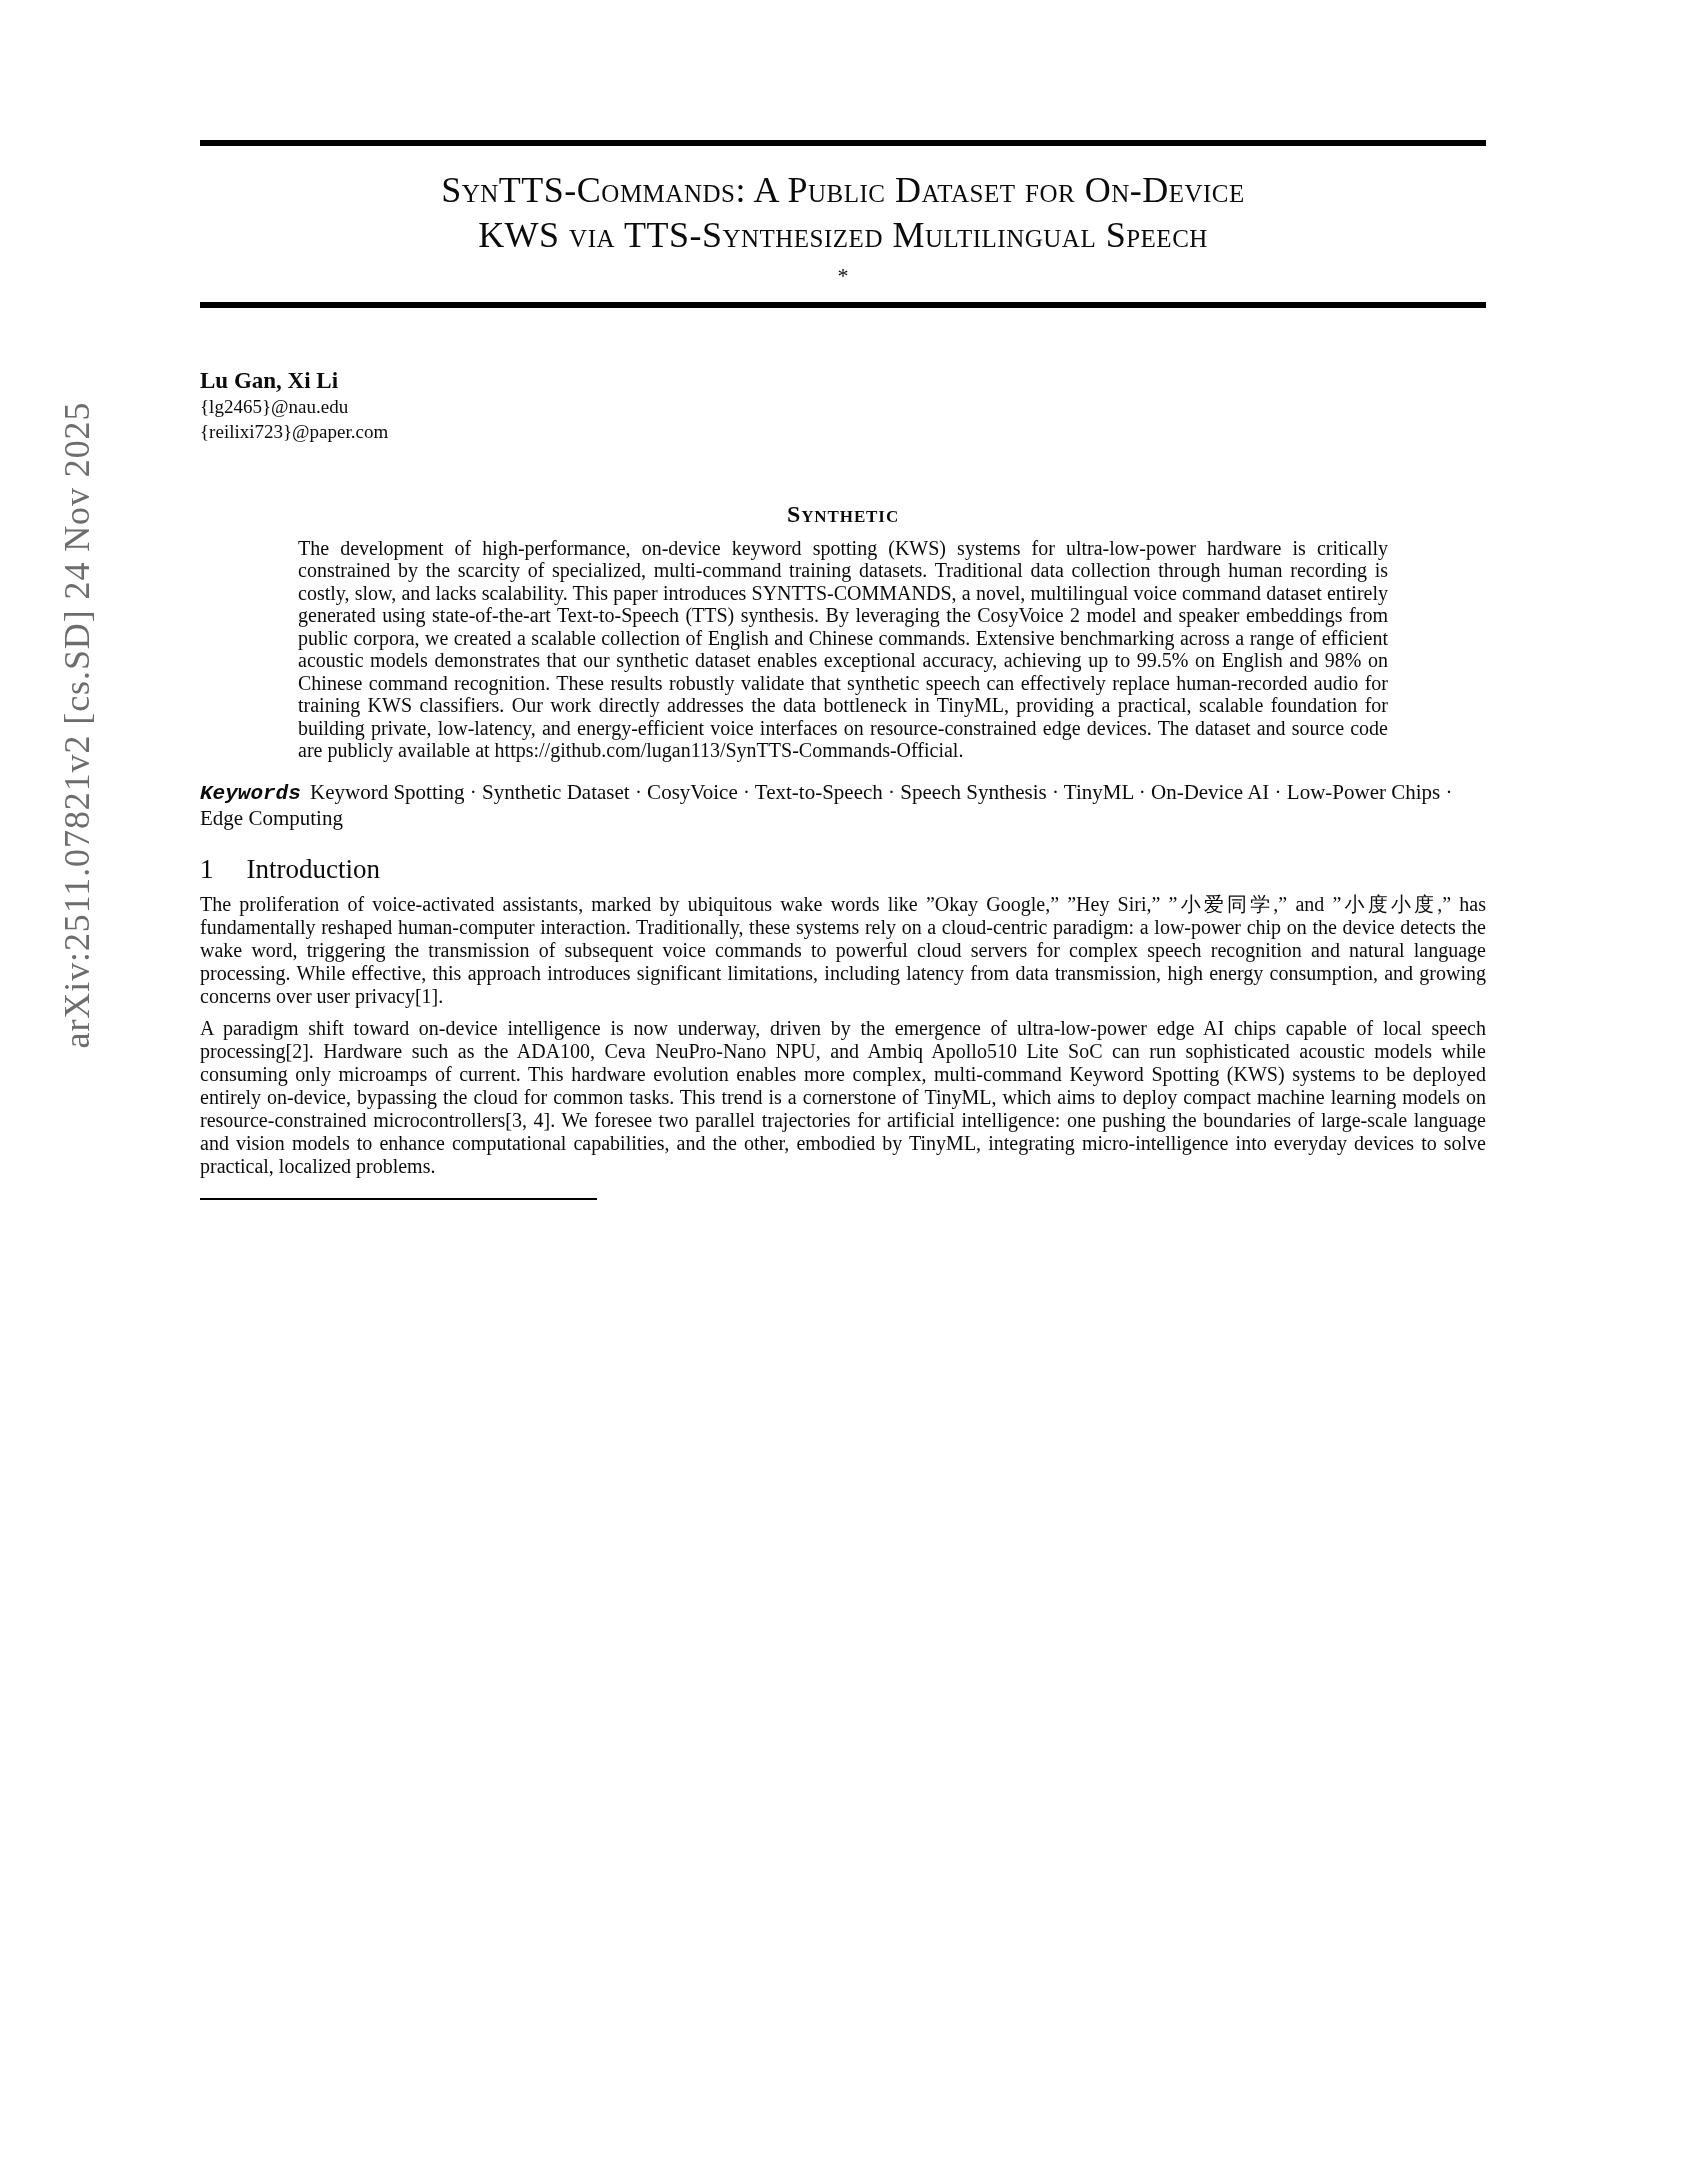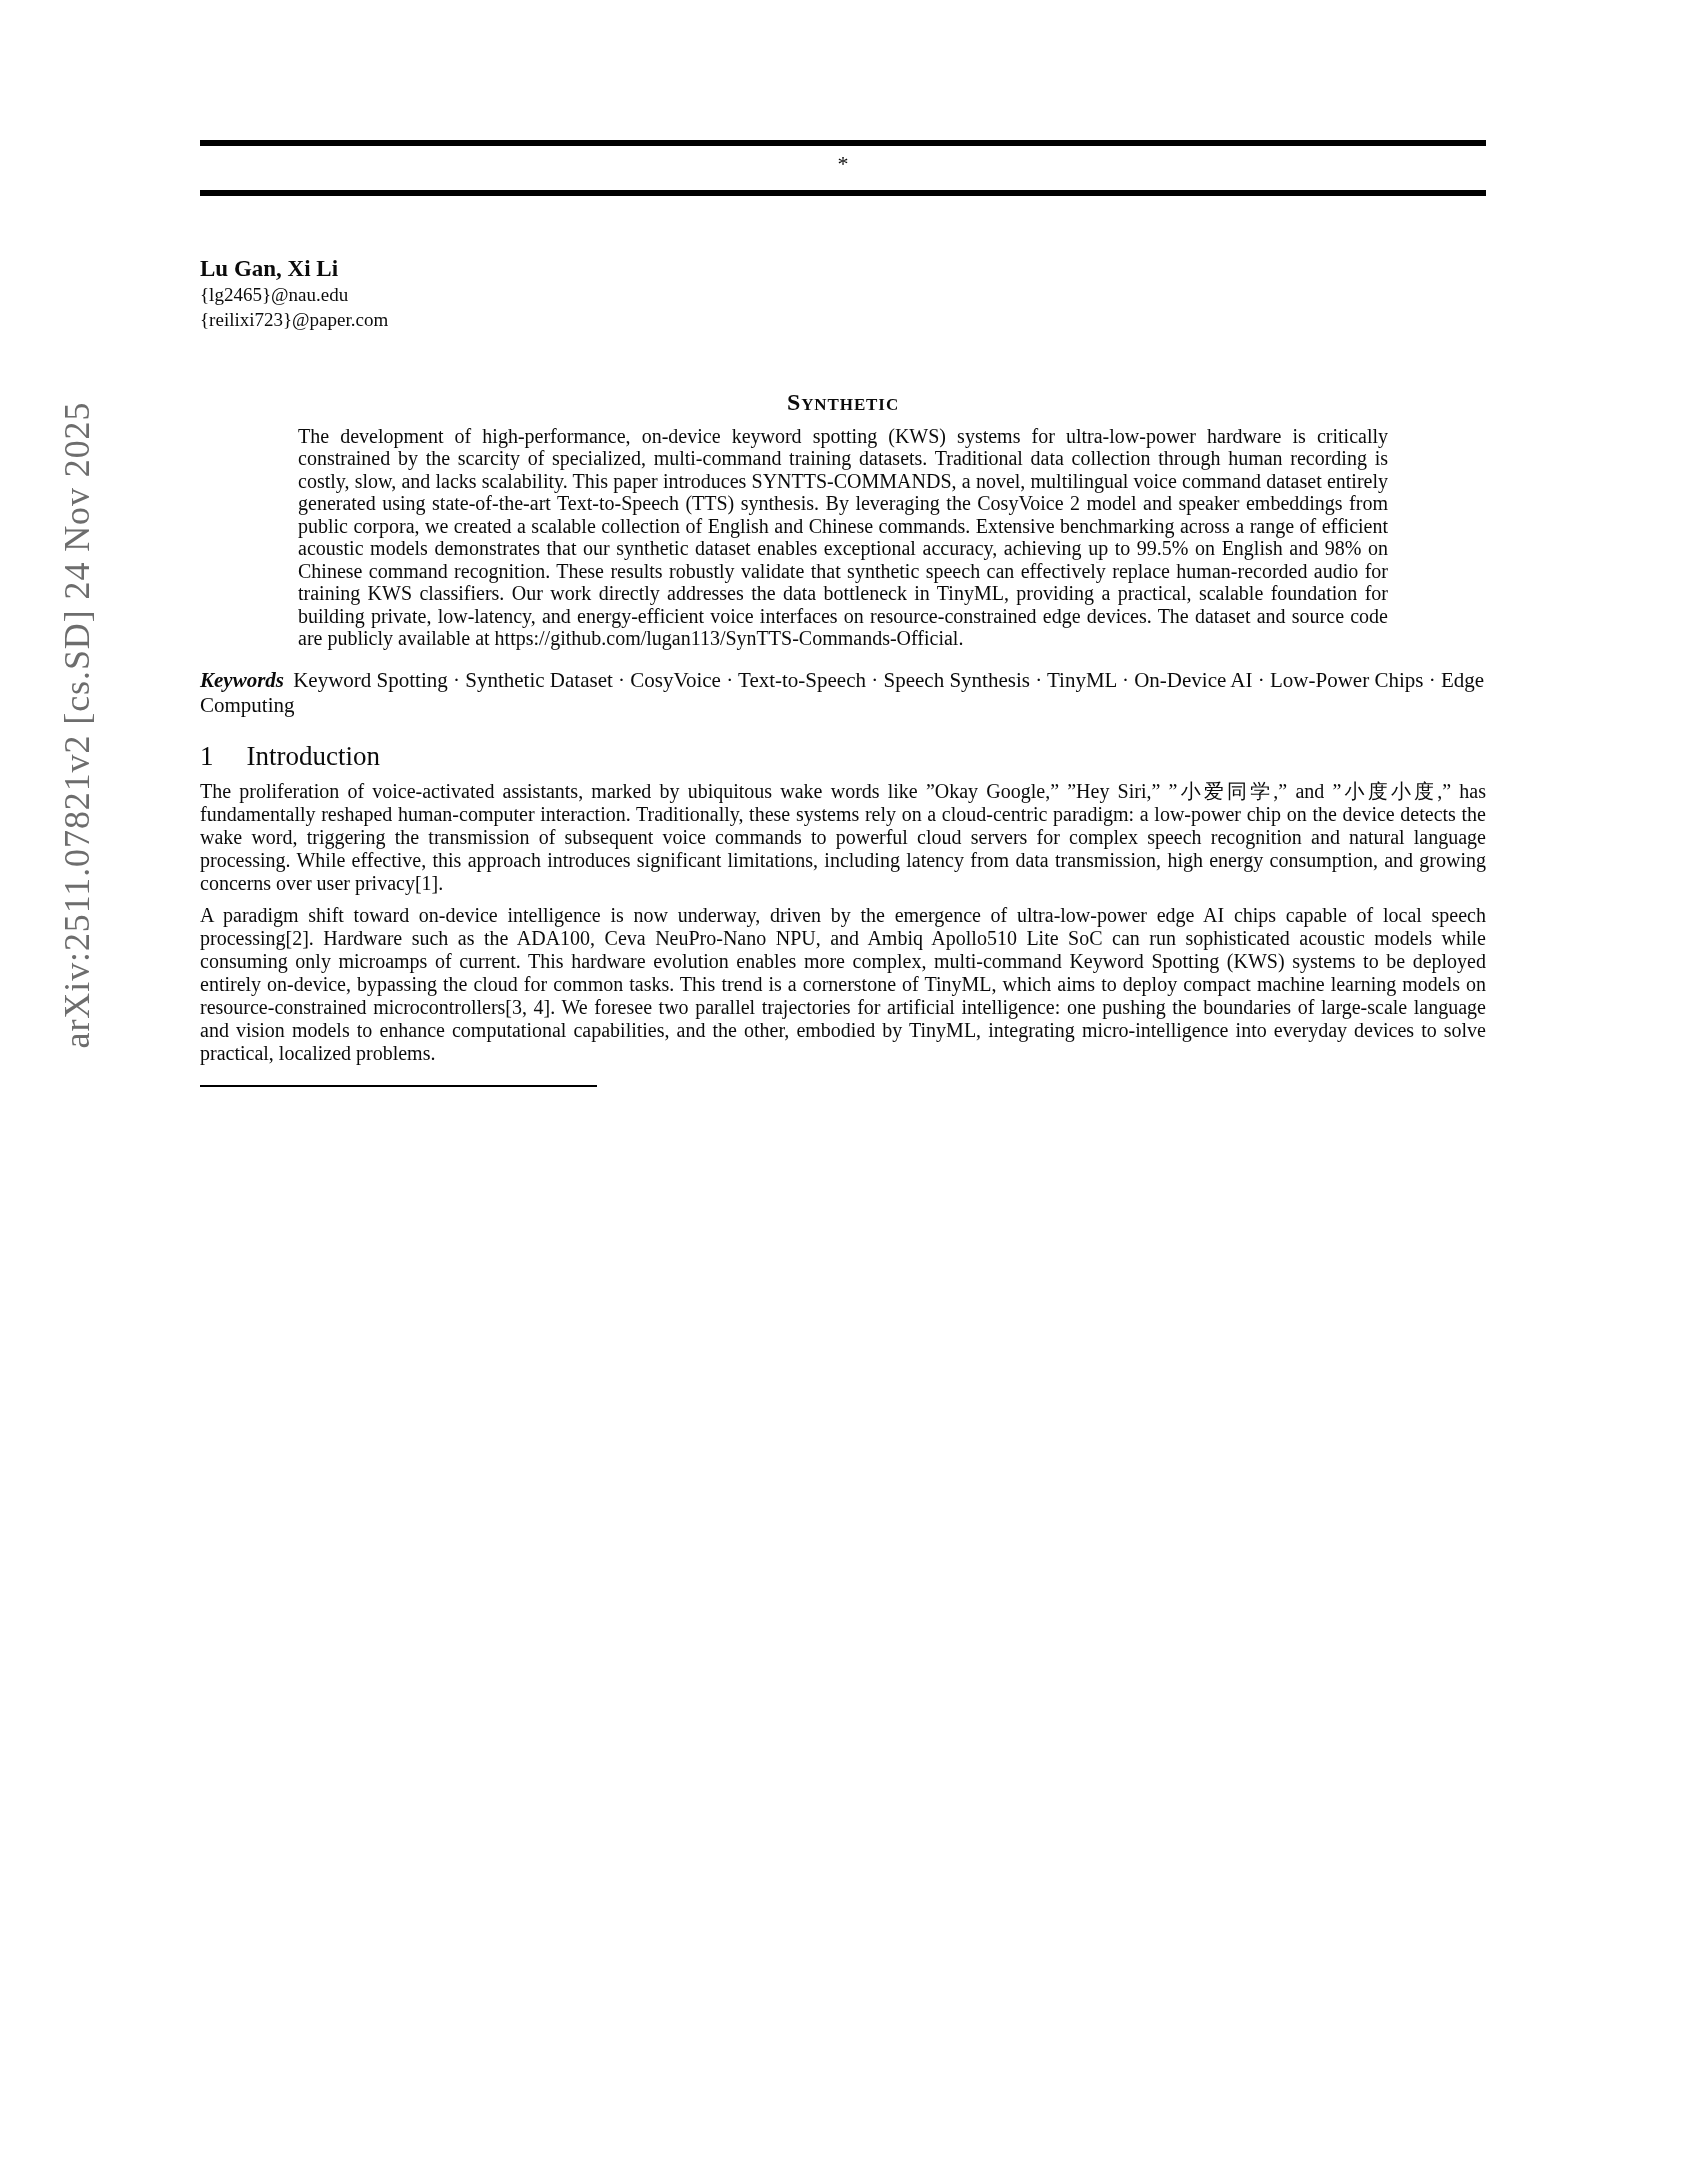--- a/index.html
+++ b/index.html
@@ -76,21 +76,21 @@
     text-align:justify;
     font-size:20px;
     line-height:22.5px;
   }
 
   .keywords {
     margin-top:18.4px;
     font-size:21px;
     line-height:25px;
   }
-  .kw-label { font-weight:bold; font-style:italic; margin-right:9.2px; }
+  .kw-label { font-weight:bold; font-style:italic; margin-right:9.2px;font-family:Liberation Mono, monospace; }
 
   .section-heading {
     margin-top:24px;
     font-size:27px;
     font-weight:normal;
     line-height:29px;
   }
   .section-number { margin-right:33px; }
 
   .body-par {
@@ -118,20 +118,24 @@
 </style>
 </head>
 <body>
 
 <div class="watermark">arXiv:2511.07821v2 [cs.SD] 24 Nov 2025</div>
 
 <div class="page">
 
   <div class="rule"></div>
 
+  <h1 class="title">
+    <span>SynTTS-Commands: A Public Dataset for On-Device</span><br>
+    <span>KWS via TTS-Synthesized Multilingual Speech</span>
+  </h1>
 
   <div class="title-mark">*</div>
 
   <div class="rule rule-bottom"></div>
 
   <div class="authors">
     <div class="author-names">Lu Gan, Xi Li</div>
     <div class="mono">{lg2465}@nau.edu</div>
     <div class="mono">{reilixi723}@paper.com</div>
   </div>

